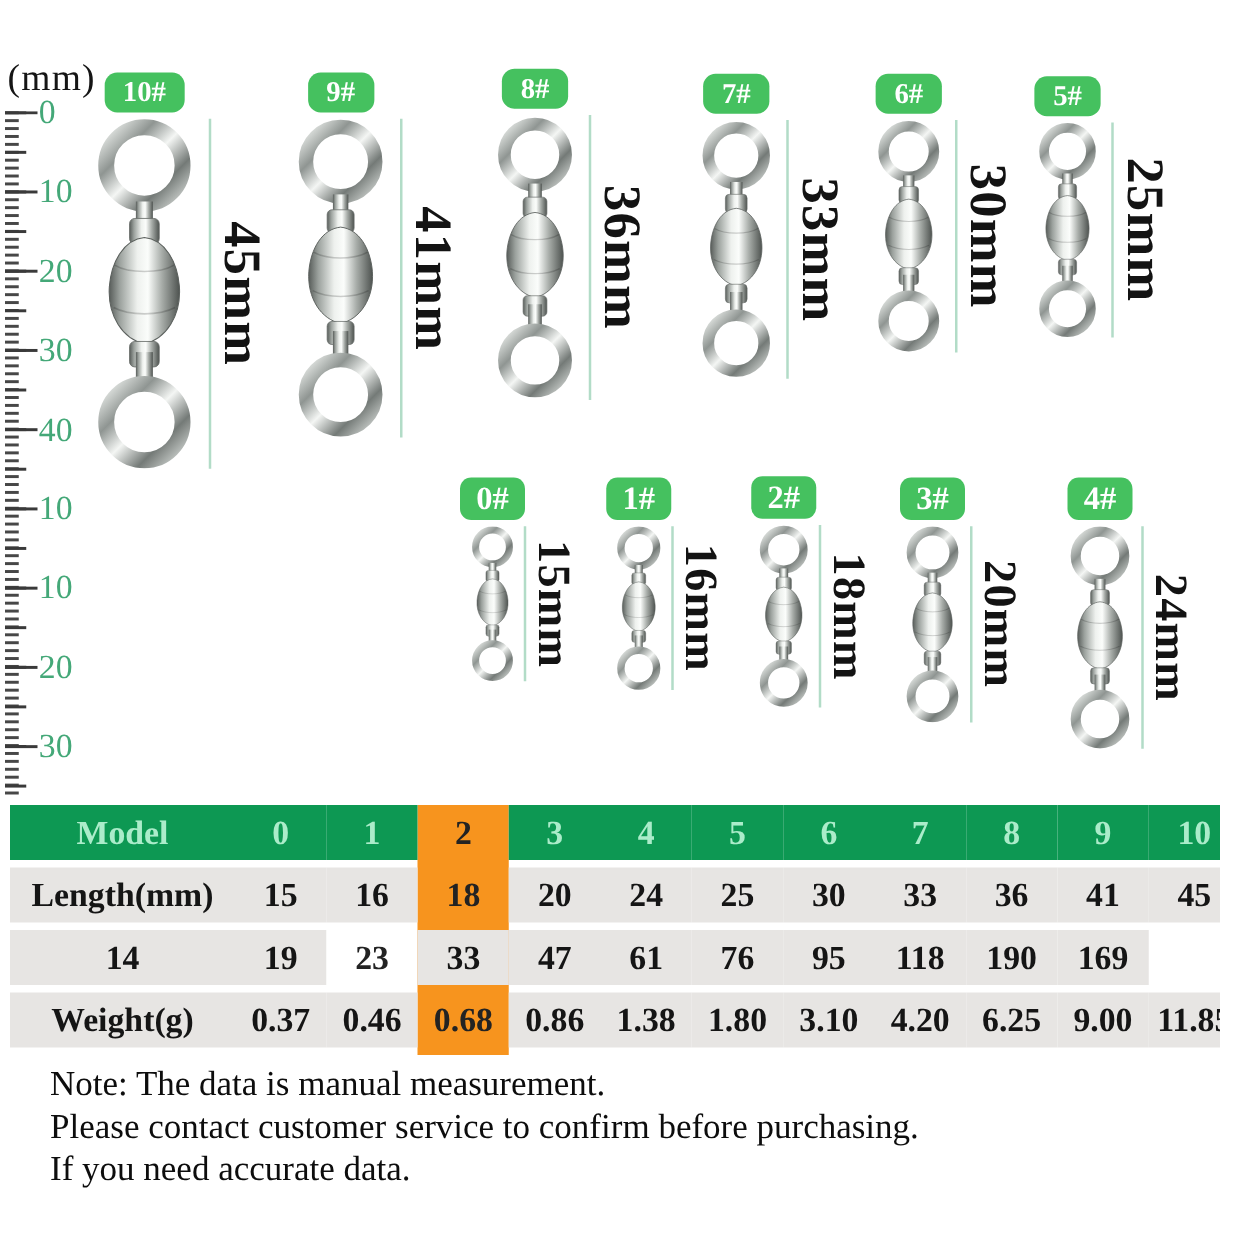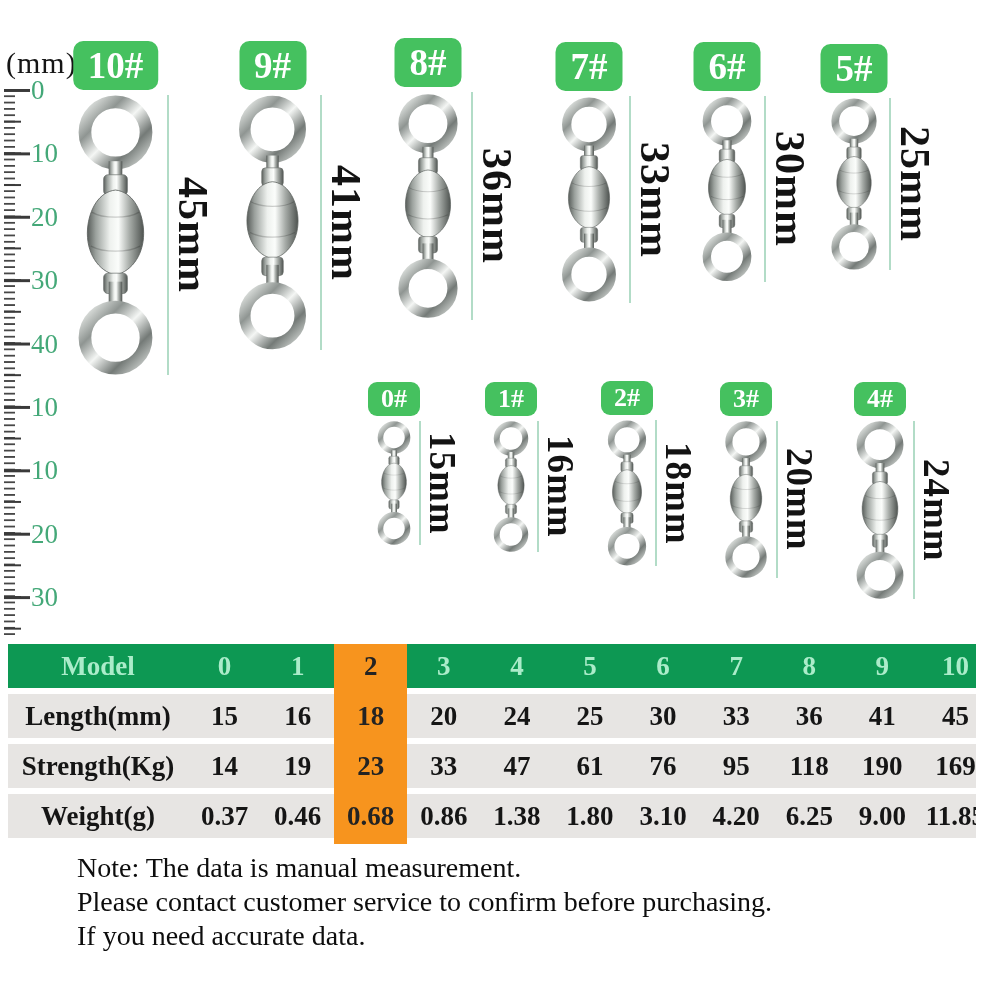--- a/index.html
+++ b/index.html
@@ -25,21 +25,21 @@
     font-size:27px;font-weight:500;color:#44a878;line-height:1;
   }
   
   .sw{position:absolute;display:flex;align-items:flex-start;}
   .artwrap{position:relative;flex:0 0 auto;}
   .badge{
     position:absolute;left:50%;bottom:calc(100% + 5px);transform:translateX(-50%);
     background:#45c15f;color:#ffffff;font-weight:bold;white-space:nowrap;
     display:flex;align-items:center;justify-content:center;
   }
-  .b1{font-size:37px;padding:3px 15px;border-radius:10px;}
+  .b1{font-size:23px;padding:3px 15px;border-radius:10px;}
   .b2{font-size:26px;padding:2px 13px;border-radius:9px;}
   .mline{width:2px;background:#b2dcc7;flex:0 0 auto;}
   .row1 .mline{margin-left:9px;}
   .row2 .mline{margin-left:6px;}
   .mlabel{display:flex;align-items:center;margin-left:3px;}
   .mlabel span{writing-mode:vertical-rl;color:#131313;font-weight:600;line-height:1;letter-spacing:1px;}
   .row1 .mlabel span{font-size:42px;}
   .row2 .mlabel span{font-size:37px;}
   
   .g10{left:73px;top:95px;}  .g10 .art{width:85px;height:280px;} .g10 .mline,.g10 .mlabel{height:280px;}
@@ -66,21 +66,21 @@
     height:44px;margin-bottom:6px;
   }
   .cell{
     display:flex;align-items:center;justify-content:center;
     background:#e7e5e3;font-weight:bold;font-size:27px;color:#151515;line-height:1;
   }
   .hcell{background:#0d9853;color:#abecca;}
   .cell.hl{background:transparent;color:#232323;}
   
   .note{position:absolute;left:40px;top:851px;font-size:28px;line-height:34px;color:#0d0d0d;}
-  .note div{white-space:nowrap;margin-left:37px;}
+  .note div{white-space:nowrap;}
 </style>
 </head>
 <body>
 
 <div class="stage">
 
   <svg width="0" height="0" style="position:absolute" aria-hidden="true">
     <defs>
       <linearGradient id="gMetalH" x1="0" y1="0" x2="1" y2="0">
         <stop offset="0" stop-color="#585d5a"></stop>
@@ -283,21 +283,20 @@
         <div class="cell">20</div>
         <div class="cell">24</div>
         <div class="cell">25</div>
         <div class="cell">30</div>
         <div class="cell">33</div>
         <div class="cell">36</div>
         <div class="cell">41</div>
         <div class="cell">45</div>
       </div>
       <div class="trow">
-        <div class="cell">Strength(Kg)</div>
         <div class="cell">14</div>
         <div class="cell">19</div>
         <div class="cell hl">23</div>
         <div class="cell">33</div>
         <div class="cell">47</div>
         <div class="cell">61</div>
         <div class="cell">76</div>
         <div class="cell">95</div>
         <div class="cell">118</div>
         <div class="cell">190</div>

